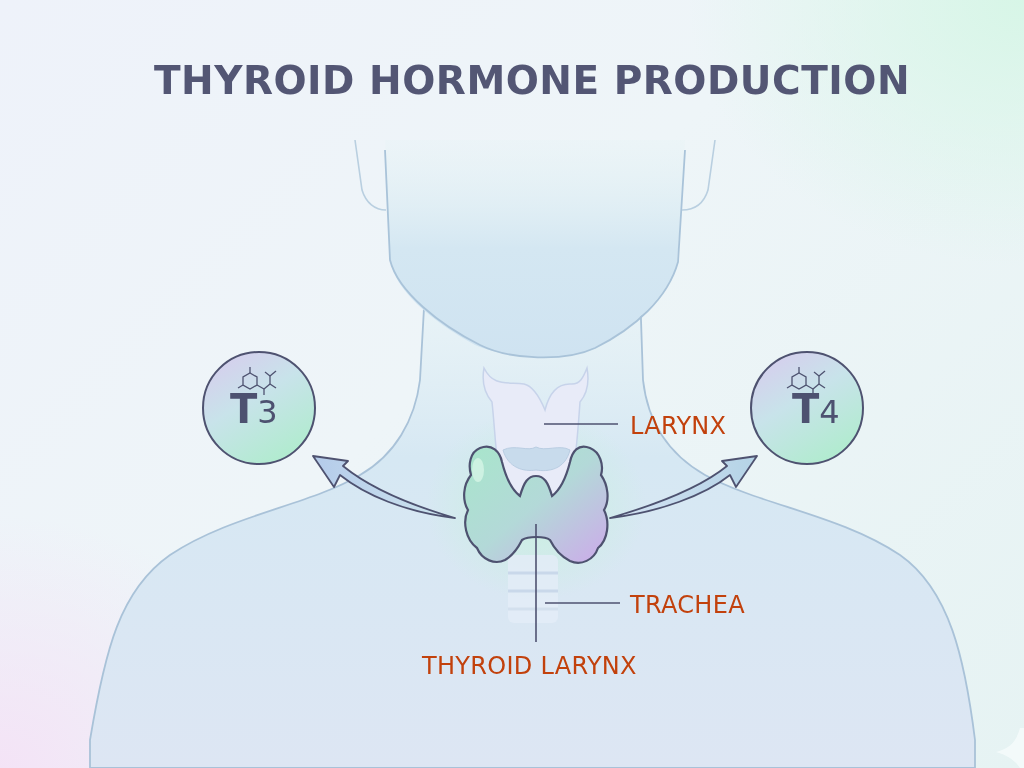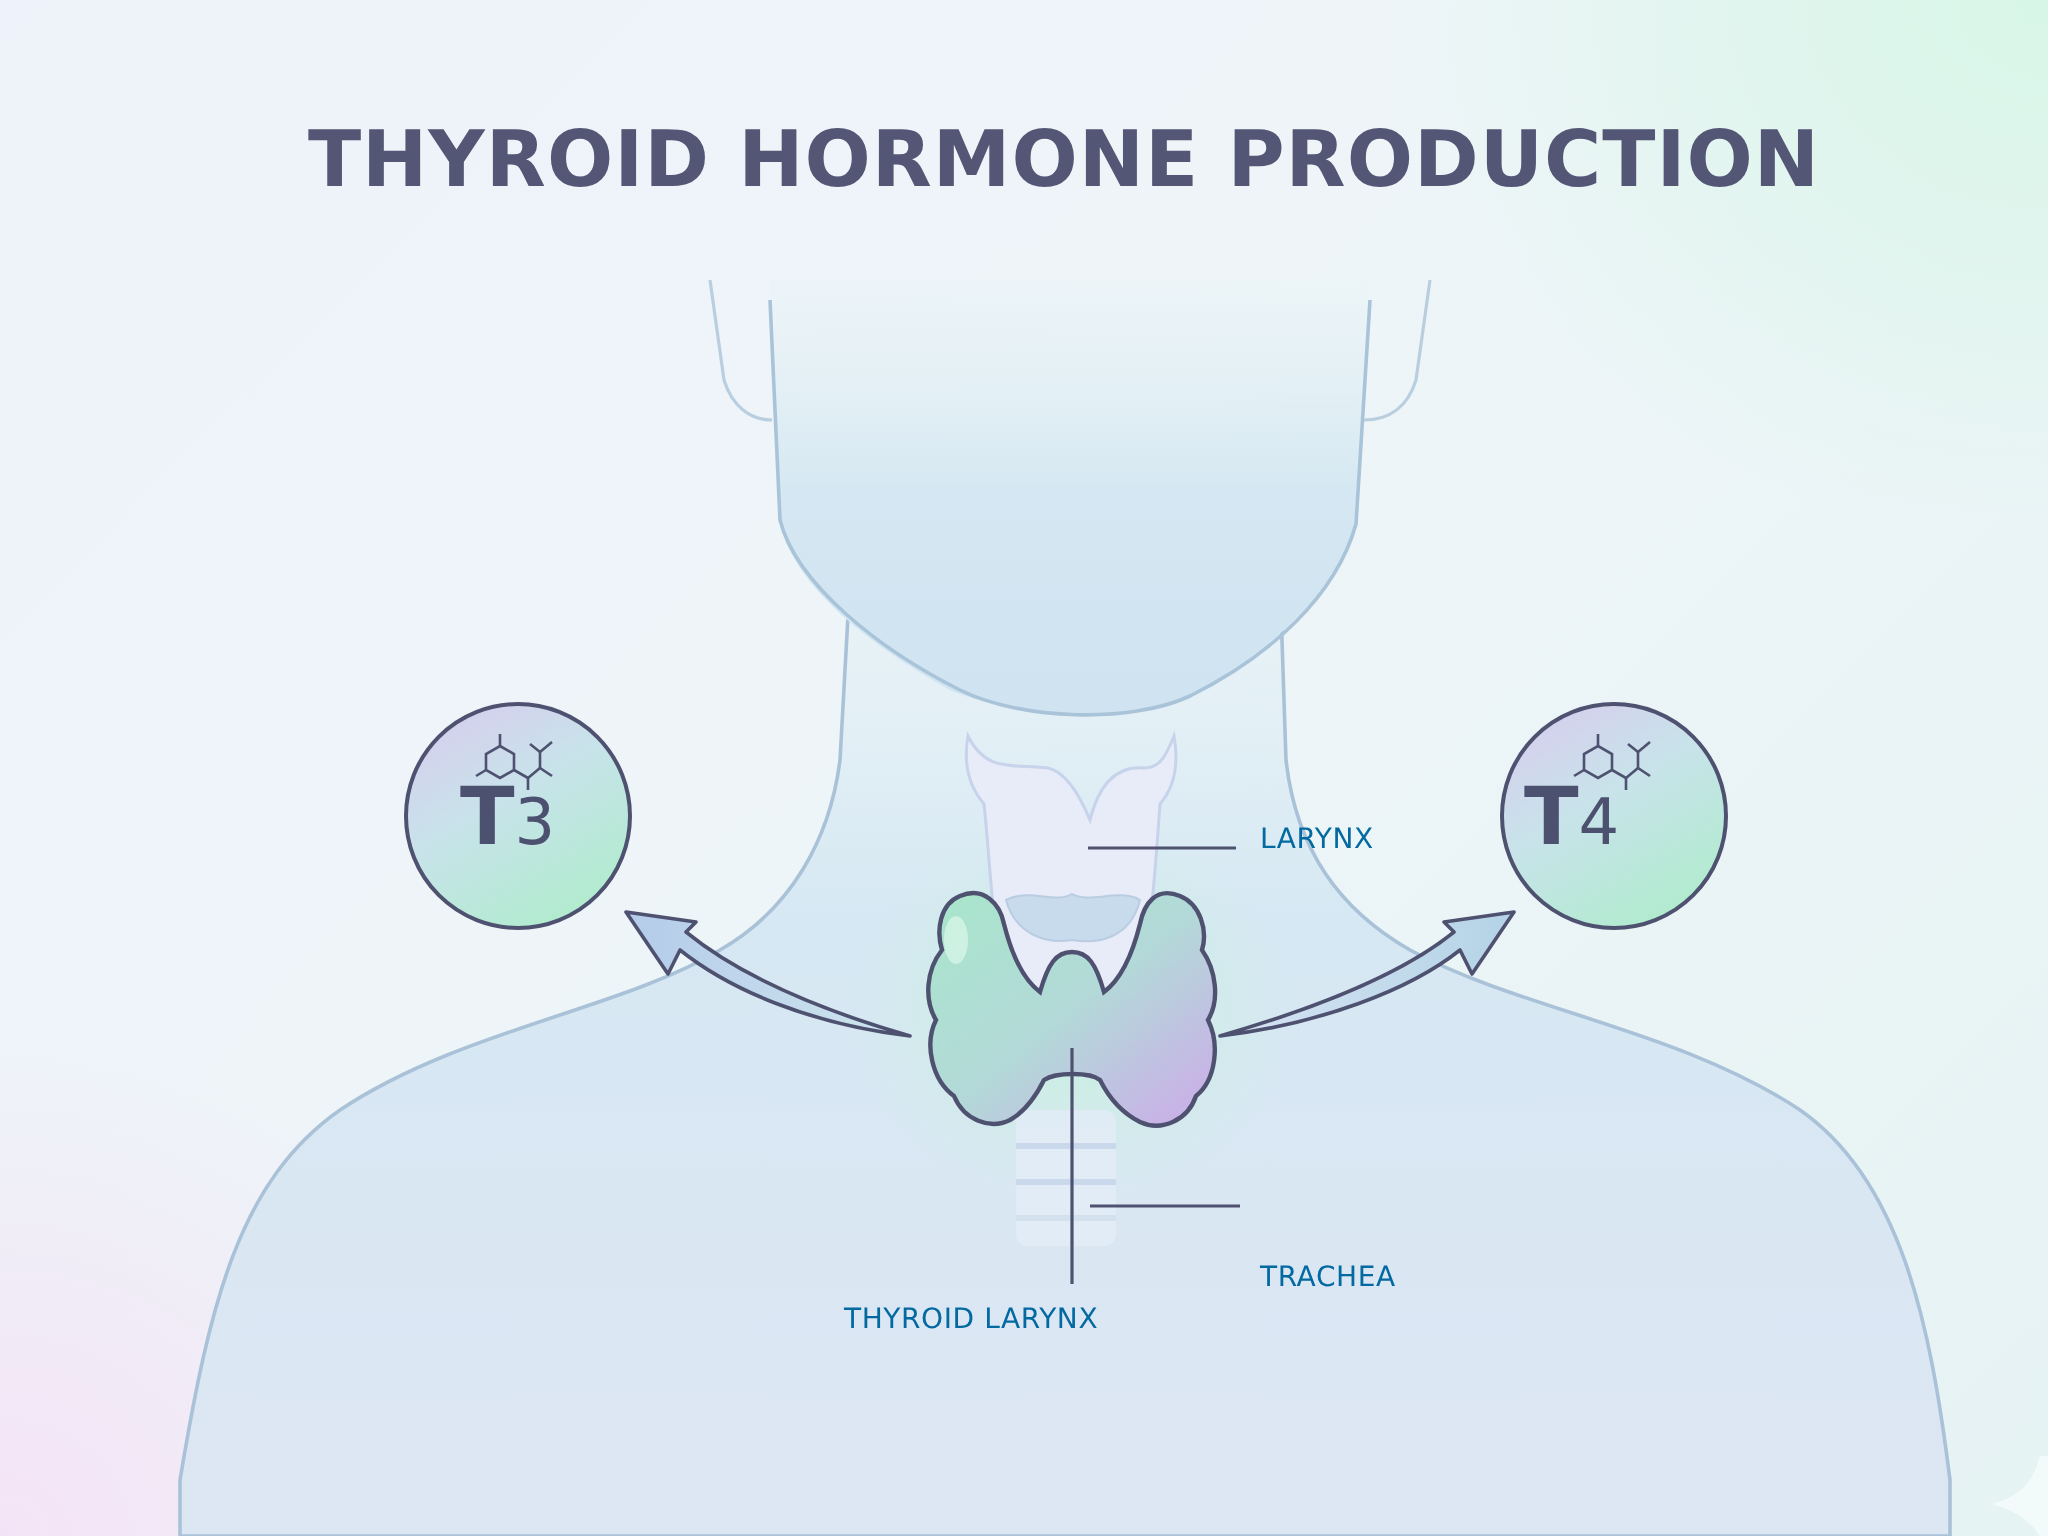--- a/index.html
+++ b/index.html
@@ -12,21 +12,21 @@
       font-family: "DejaVu Sans", sans-serif;
     }
     .title {
       position: absolute; left: 0; top: 58px; width: 1064px; text-align: center;
       font-family: "DejaVu Sans", sans-serif; font-weight: bold;
       font-size: 39px; letter-spacing: 0.5px; color: #535674;
     }
     svg.art { position: absolute; left: 0; top: 0; }
     .label {
       position: absolute; font-family: "DejaVu Sans", sans-serif;
-      font-size: 14px; color: #0369a1; letter-spacing: 0.3px;
+      font-size: 24px; color: #c2410c; letter-spacing: 0.3px;
     }
     .hormone-text {
       position: absolute; font-family: "DejaVu Sans", sans-serif; font-weight: bold;
       color: #4d5170; font-size: 40px;
     }
     .hormone-text .num { font-size: 32px; font-weight: normal; }
   </style>
 </head>
 <body>
 
@@ -130,19 +130,19 @@
   </g>
 
   <path d="M 1020 728 C 1016 742, 1010 748, 996 752 C 1010 756, 1016 762, 1020 768 L 1024 768 L 1024 728 Z" fill="#f4fbfb" opacity="0.9"></path>
 </svg>
 
 <div class="title">THYROID HORMONE PRODUCTION</div>
 
 <div class="hormone-text" style="left:230px; top:386px;">
   <span>T</span><span class="num">3</span>
 </div>
-<div class="hormone-text" style="left:762px; top:386px;">
+<div class="hormone-text" style="left:792px; top:386px;">
   <span>T</span><span class="num">4</span>
 </div>
 
 <div class="label" style="left:630px; top:412px;">LARYNX</div>
-<div class="label" style="left:630px; top:591px;margin-top:40px;">TRACHEA</div>
+<div class="label" style="left:630px; top:591px;">TRACHEA</div>
 <div class="label" style="left:422px; top:652px;">THYROID LARYNX</div>
 
 </body></html>

